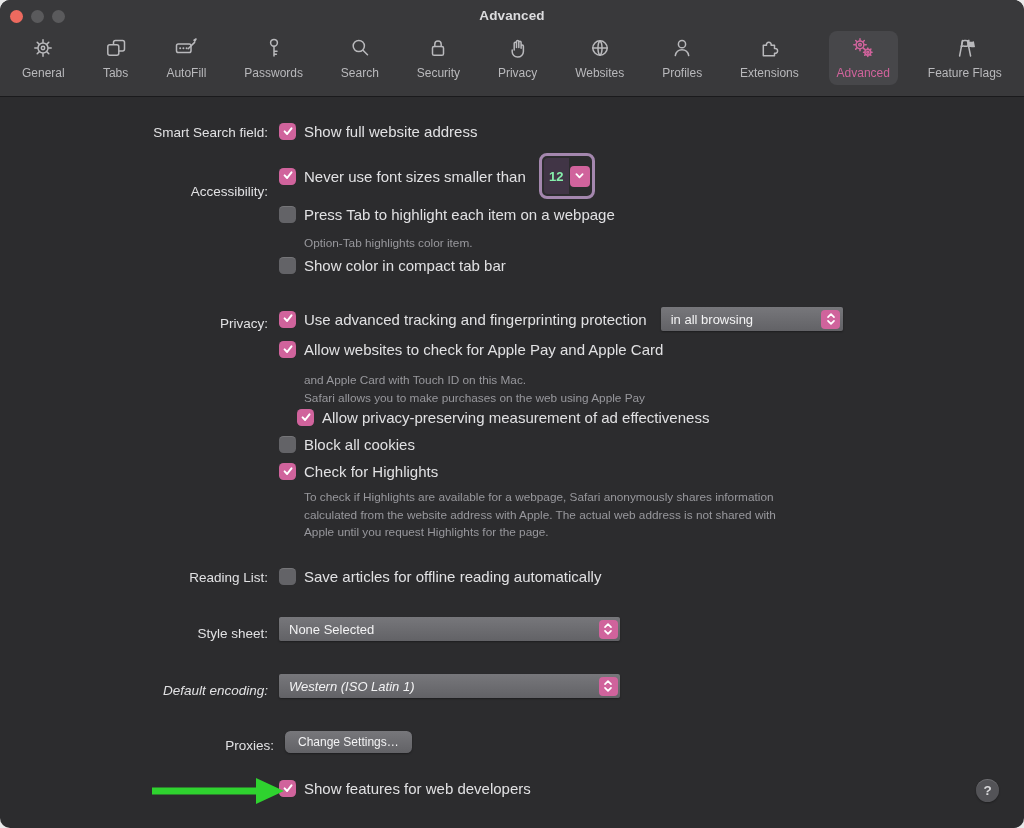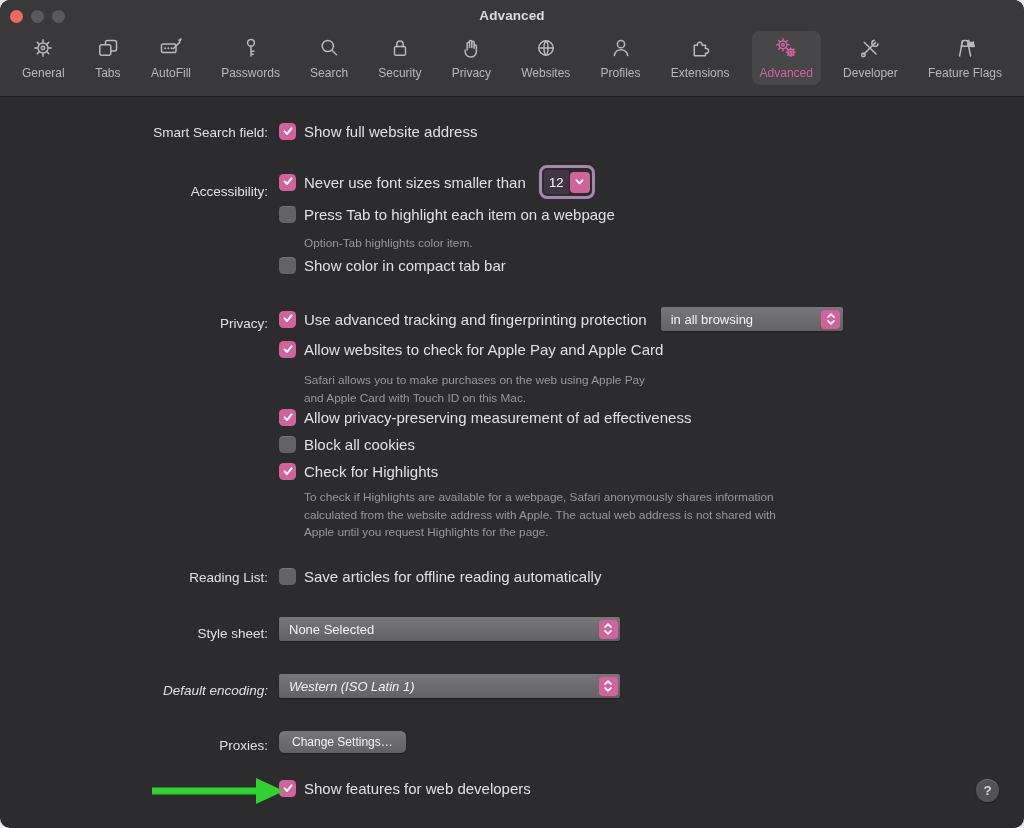--- a/index.html
+++ b/index.html
@@ -34,21 +34,21 @@
   .cb-text { margin-left:8px; font-size:15px; color:#e1e1e3; white-space:nowrap; }
 
   .hint { position:absolute; font-size:11.8px; color:#98989d; line-height:18px; white-space:nowrap; }
   .hint.tight { line-height:17.5px; }
 
   .select { position:relative; height:24px; background:linear-gradient(#77777b,#626266); border-radius:2px; display:flex; align-items:center; padding:0 30px 0 10px; color:#f3f3f4; font-size:13px; box-shadow:0 1px 2px rgba(0,0,0,.35); cursor:default; white-space:nowrap; }
   .select .chev { position:absolute; right:2.5px; top:2.5px; bottom:2.5px; width:19px; border-radius:4px; background:#d0639c; display:flex; align-items:center; justify-content:center; }
   .select .chev svg { stroke:#fff; fill:none; stroke-width:1.7; stroke-linecap:round; stroke-linejoin:round; }
 
   .stepper { margin-left:13px; display:flex; align-items:center; border:3px solid #a487ae; border-radius:8px; background:#2c2c2e; padding:2px; }
-  .stepper .num { min-width:25px; height:24px; background:#413546; color:#ffffff; font-size:13px; font-weight:400; display:flex; align-items:center; justify-content:center; border-radius:4px 0 0 4px; }
+  .stepper .num { min-width:25px; height:36px; background:#413546; color:#86efac; font-size:13px; font-weight:700; display:flex; align-items:center; justify-content:center; border-radius:4px 0 0 4px; }
   .stepper .btn { width:20px; height:21px; background:#d0639c; border-radius:4px; display:flex; align-items:center; justify-content:center; margin-left:1px; }
   .stepper .btn svg { stroke:#fff; fill:none; stroke-width:1.8; stroke-linecap:round; stroke-linejoin:round; }
 
   .push-button { height:22px; background:linear-gradient(#77777b,#626266); border-radius:5.5px; display:flex; align-items:center; padding:0 13px; color:#f3f3f4; font-size:12px; box-shadow:0 1px 2px rgba(0,0,0,.35); cursor:default; }
 
   .help-btn { position:absolute; right:25px; top:779px; width:23px; height:23px; border-radius:50%; background:#535357; color:#d9d9db; font-size:13.5px; font-weight:700; display:flex; align-items:center; justify-content:center; box-shadow: inset 0 1px 0 rgba(255,255,255,.15), 0 1px 2px rgba(0,0,0,.3); }
 
   .annot-arrow { position:absolute; left:148px; top:774px; }
 </style>
 </head>
@@ -155,28 +155,20 @@
               <circle cx="10" cy="9.8" r="3.9"></circle>
               <circle cx="10" cy="9.8" r="1.3"></circle>
               <path d="M10 3.8v1.6M10 14.2v1.6M3.8 9.8h1.6M14.6 9.8h1.6M5.7 5.5l1.2 1.2M13.1 6.7l1.2-1.2M5.7 14.1l1.2-1.2M13.1 12.9l1.2 1.2"></path>
               <circle cx="17.8" cy="17.2" r="2.9"></circle>
               <circle cx="17.8" cy="17.2" r="1"></circle>
               <path d="M17.8 12.9v1.3M17.8 20.2v1.3M13.5 17.2h1.3M20.8 17.2h1.3M14.7 14.1l.9.9M20 15l.9-.9M14.7 20.3l.9-.9M20 19.4l.9.9"></path>
             </svg></span>
         <span>Advanced</span>
       </div>
 
-      <div class="tb-item">
-        <span><svg width="26" height="26" viewBox="0 0 26 26">
-              <path d="M6.8 19.2L18.6 7.4M7.2 7.2L19 19"></path>
-              <path d="M17.4 5.2a3.1 3.1 0 1 0 3.6 3.6"></path>
-              <rect x="4.8" y="18.2" width="3.2" height="3.2" rx="0.9"></rect>
-            </svg></span>
-        <span>Developer</span>
-      </div>
 
       <div class="tb-item">
         <span><svg width="26" height="26" viewBox="0 0 26 26">
               <path d="M7.6 21L10.6 5.4"></path>
               <path d="M10.4 6c2.3-1.5 4.2.6 6.5-.7l-1.1 5.6c-2.3 1.3-4.2-.8-6.5.7z"></path>
               <path d="M18.6 21L15.6 6.4"></path>
               <path class="fillpart" d="M15.4 7c2.3-1.5 4.2.6 6.5-.7l1.1 5.6c-2.3 1.3-4.2-.8-6.5.7z"></path>
             </svg></span>
         <span>Feature Flags</span>
       </div>
@@ -260,25 +252,25 @@
       <span class="cb checked">
           <span><svg width="12" height="12" viewBox="0 0 12 12">
               <path d="M2.6 6.4l2.5 2.6 4.4-5.6"></path>
             </svg></span>
         </span>
       <span class="cb-text">Allow websites to check for Apple Pay and Apple Card</span>
     </span>
   </div>
 
   <div class="hint" style="left:304px;top:371px;">
+    <div>and Apple Card with Touch ID on this Mac.</div>
     <div>Safari allows you to make purchases on the web using Apple Pay</div>
-    <div>and Apple Card with Touch ID on this Mac.</div>
-  </div>
-
-  <div class="row" style="top:409px;">
+  </div>
+
+  <div class="row" style="top:409px;padding-left:18px;">
     <span class="row-label"></span>
     <span class="row-content">
       <span class="cb checked">
           <span><svg width="12" height="12" viewBox="0 0 12 12">
               <path d="M2.6 6.4l2.5 2.6 4.4-5.6"></path>
             </svg></span>
         </span>
       <span class="cb-text">Allow privacy-preserving measurement of ad effectiveness</span>
     </span>
   </div>
@@ -338,21 +330,21 @@
         <span>Western (ISO Latin 1)</span>
         <span class="chev">
             <svg width="12" height="14" viewBox="0 0 12 14">
               <path d="M3 5.2l3-3 3 3M3 8.8l3 3 3-3"></path>
             </svg>
           </span>
       </span>
     </span>
   </div>
 
-  <div class="row" style="top:730px;height:23px;">
+  <div class="row" style="top:730px;height:23px;margin-left:6px;">
     <span class="row-label">Proxies:</span>
     <span class="row-content">
       <span class="push-button">Change Settings…</span>
     </span>
   </div>
 
   <div class="row" style="top:780px;">
     <span class="row-label"></span>
     <span class="row-content">
       <span class="cb checked">

